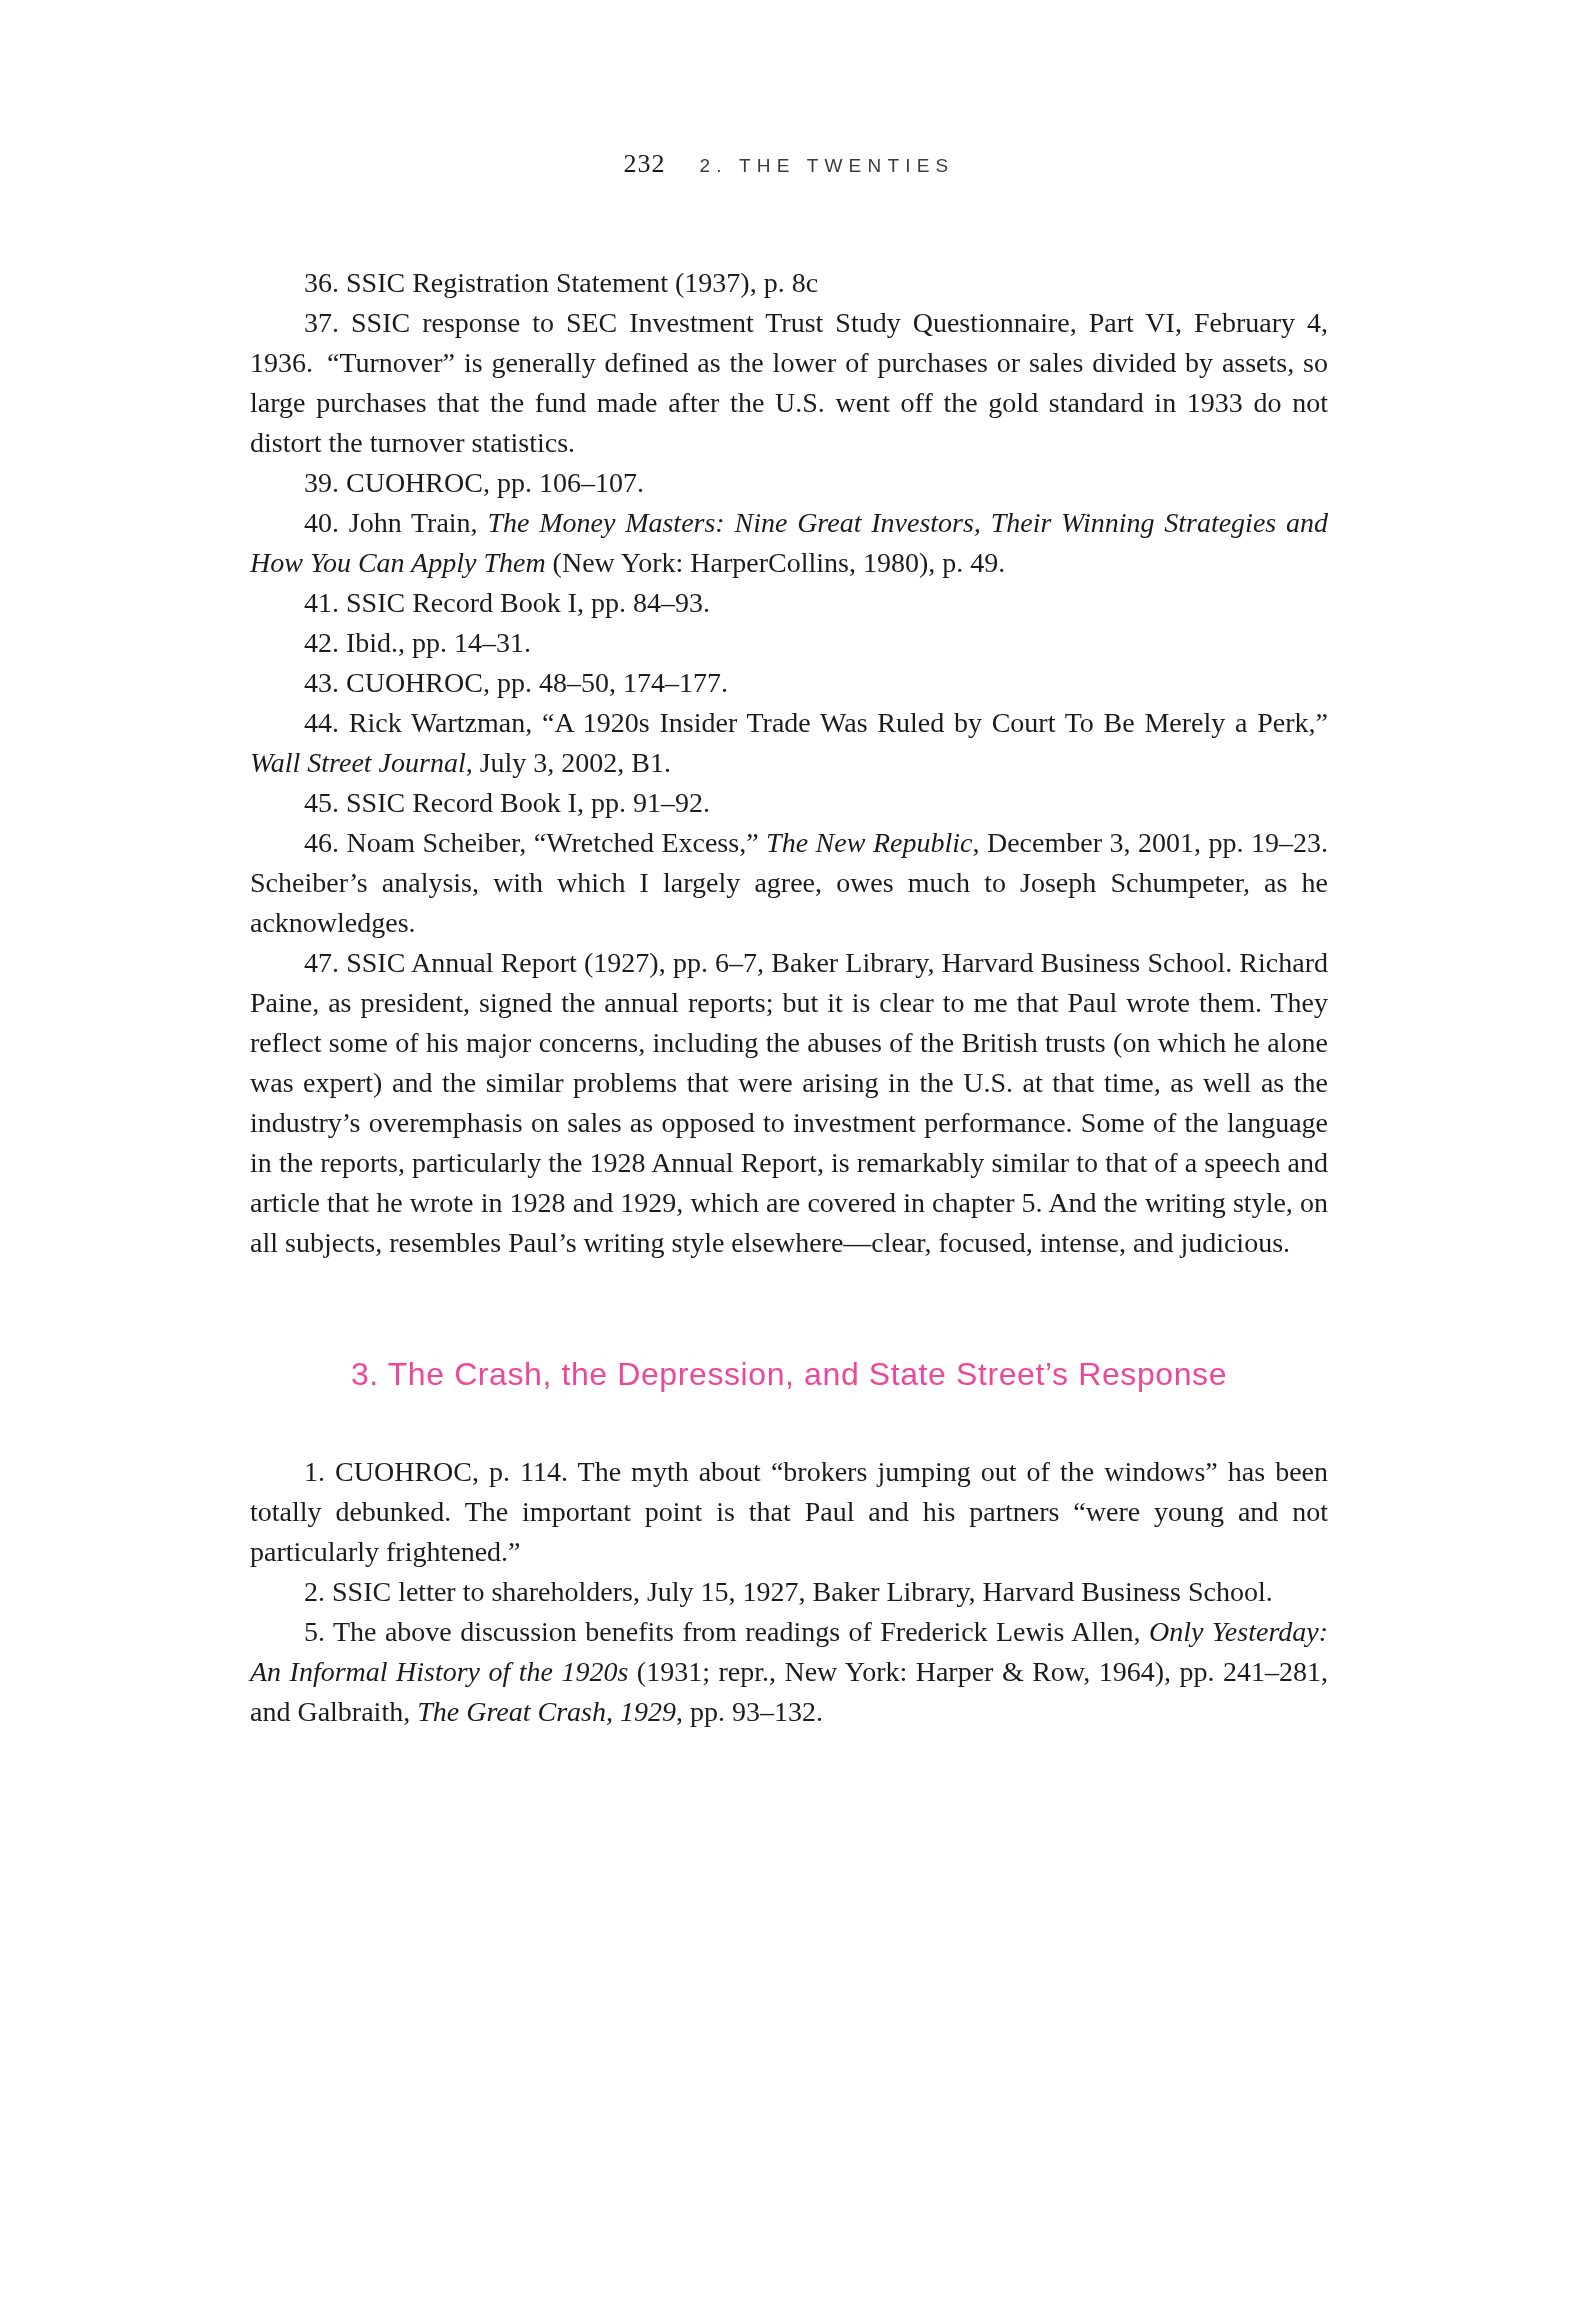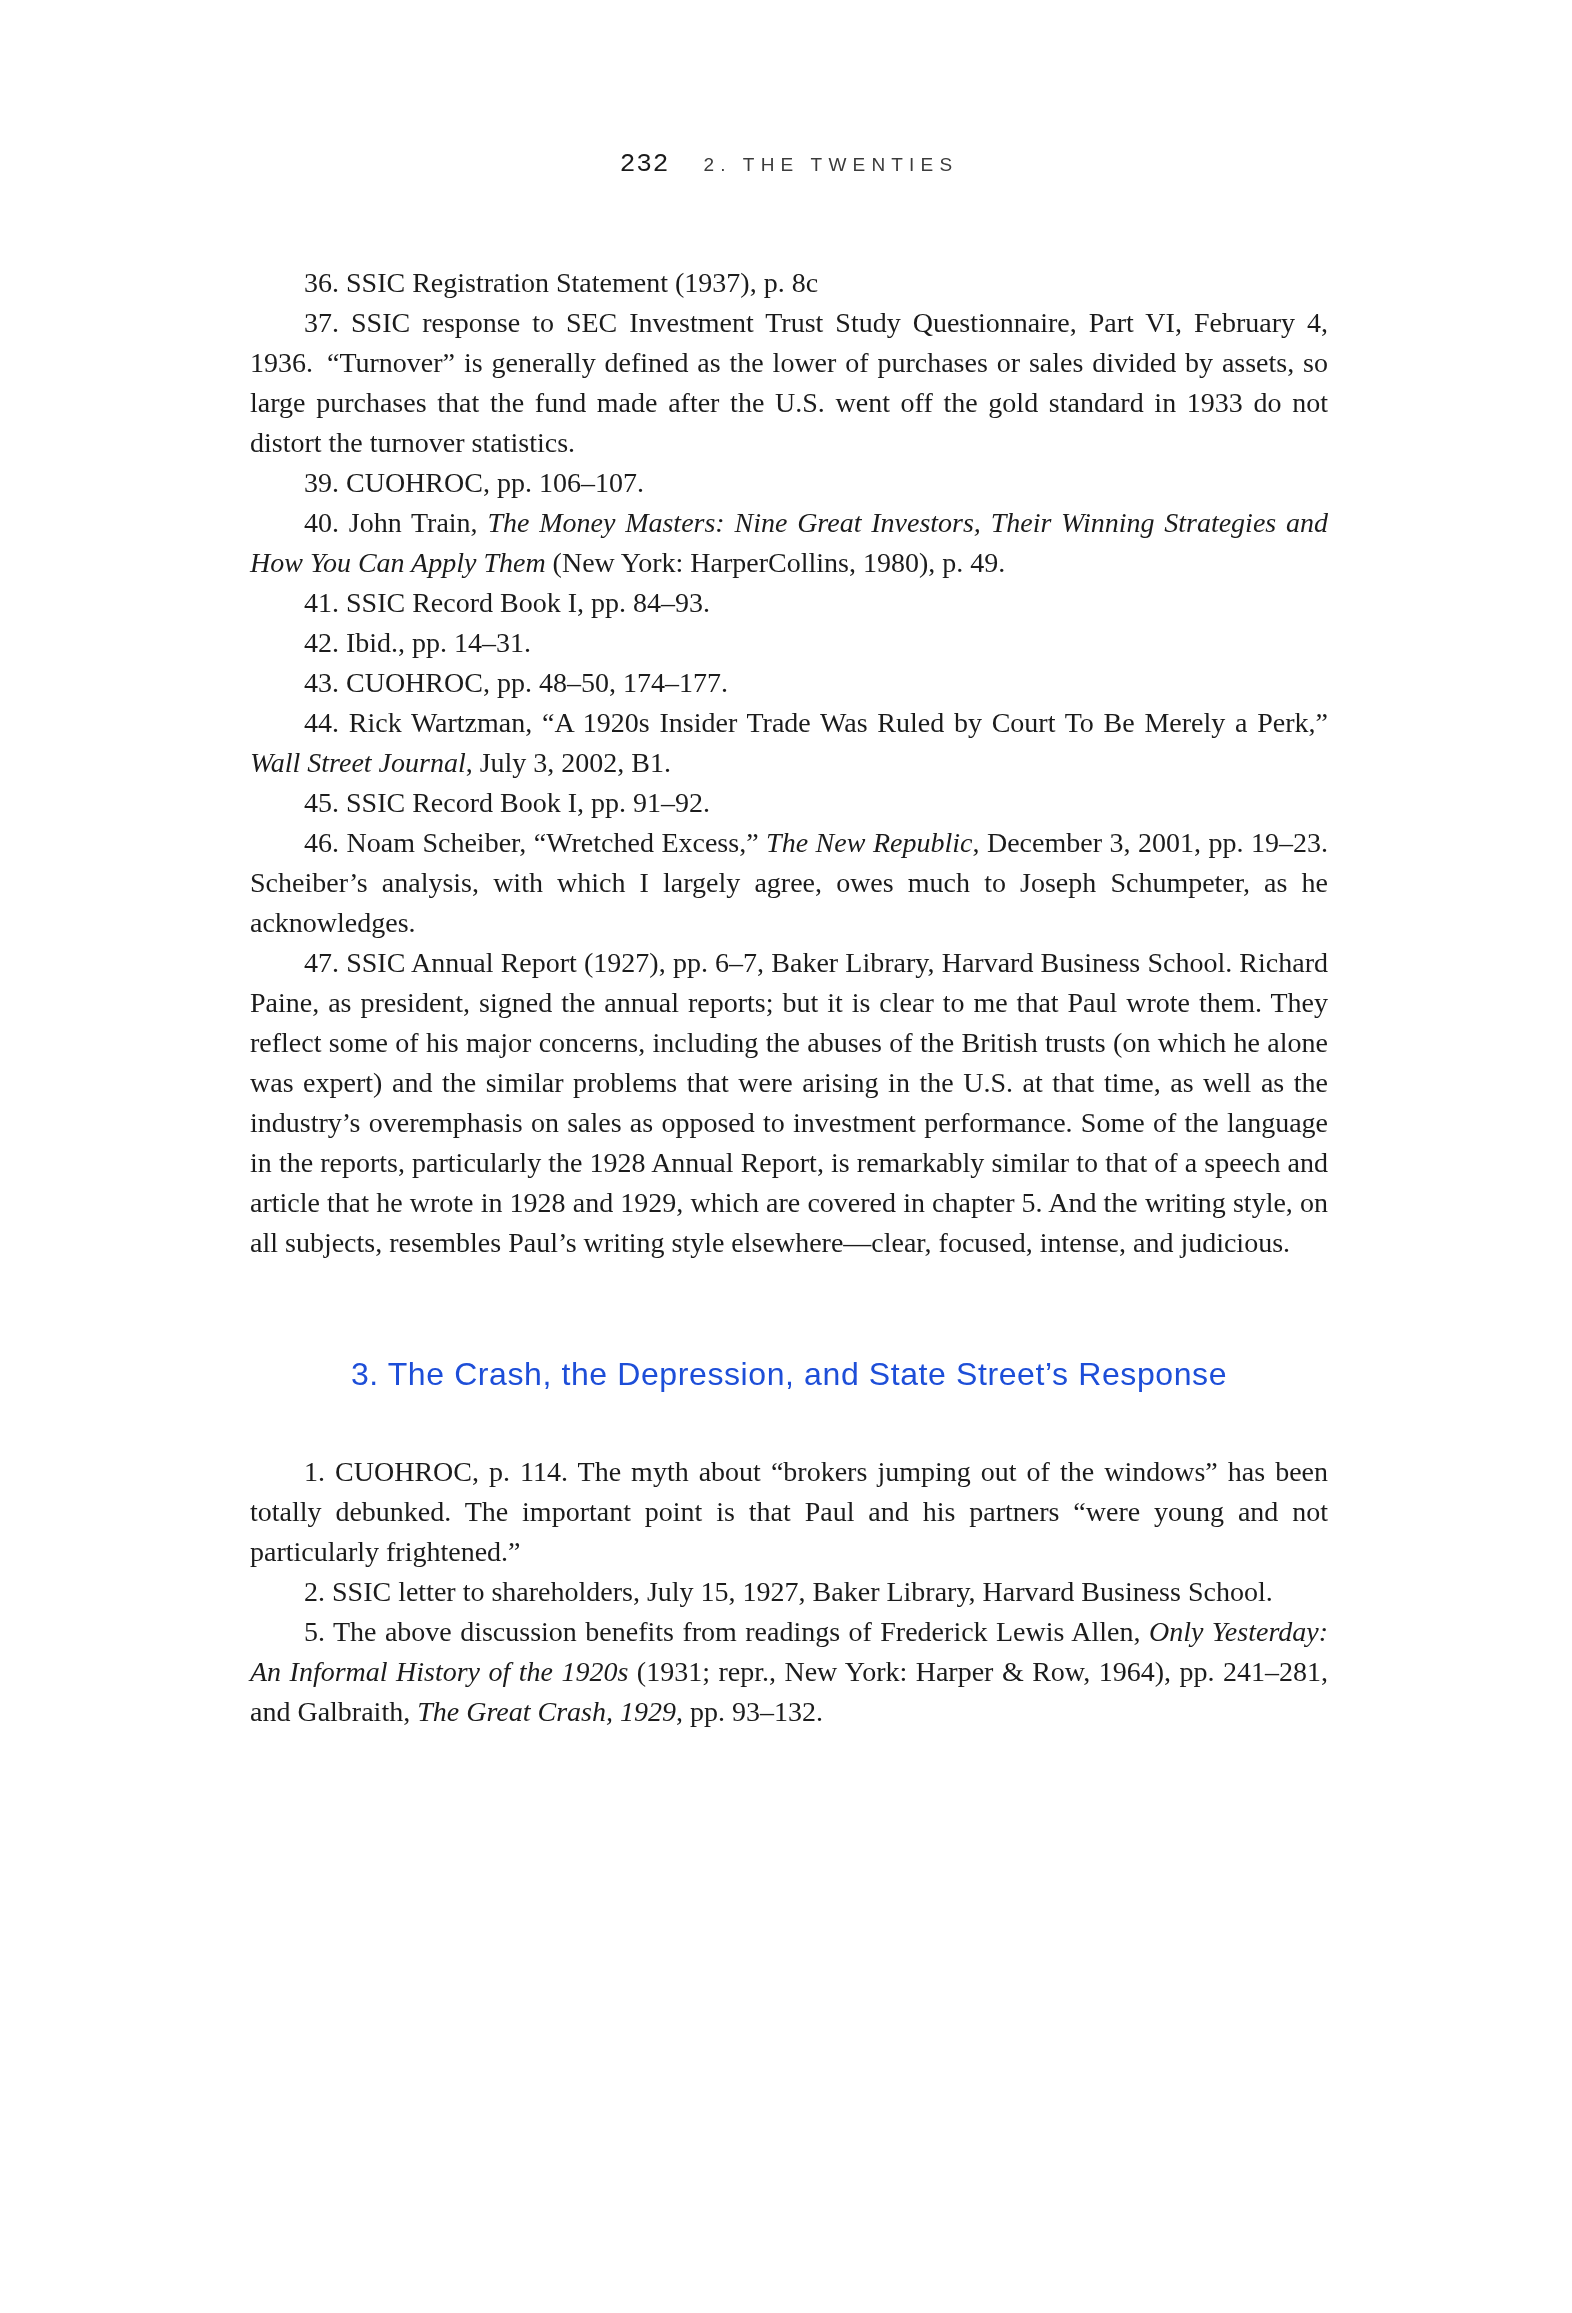--- a/index.html
+++ b/index.html
@@ -21,21 +21,21 @@
     left: 250px;
     top: 0;
     width: 1078px;
   }
   .running-head {
     margin-top: 149px;
     text-align: center;
     white-space: nowrap;
   }
   .running-head .pagenum {
-    font-family: Liberation Mono, monospace;
+    font-family: Liberation Serif, serif;
     font-size: 26px;
     letter-spacing: 1px;
     color: #1a1a1a;
   }
   .running-head .chapter {
     font-family: Liberation Sans, sans-serif;
     font-size: 19px;
     letter-spacing: 6.2px;
     color: #3b3b3b;
     margin-left: 34px;
@@ -53,21 +53,21 @@
     font-style: italic;
   }
   #sec-0 {
     margin-top: 84px;
   }
   h2.section-heading {
     font-family: "Liberation Sans", sans-serif;
     font-size: 32px;
     font-weight: 400;
     letter-spacing: 0.6px;
-    color: #1d4ed8;
+    color: #ec4899;
     text-align: center;
     margin: 90px 0 57px 0;
     line-height: 42px;
   }
 </style>
 </head>
 <body>
 
 <div class="page">
   <main class="text-block">

